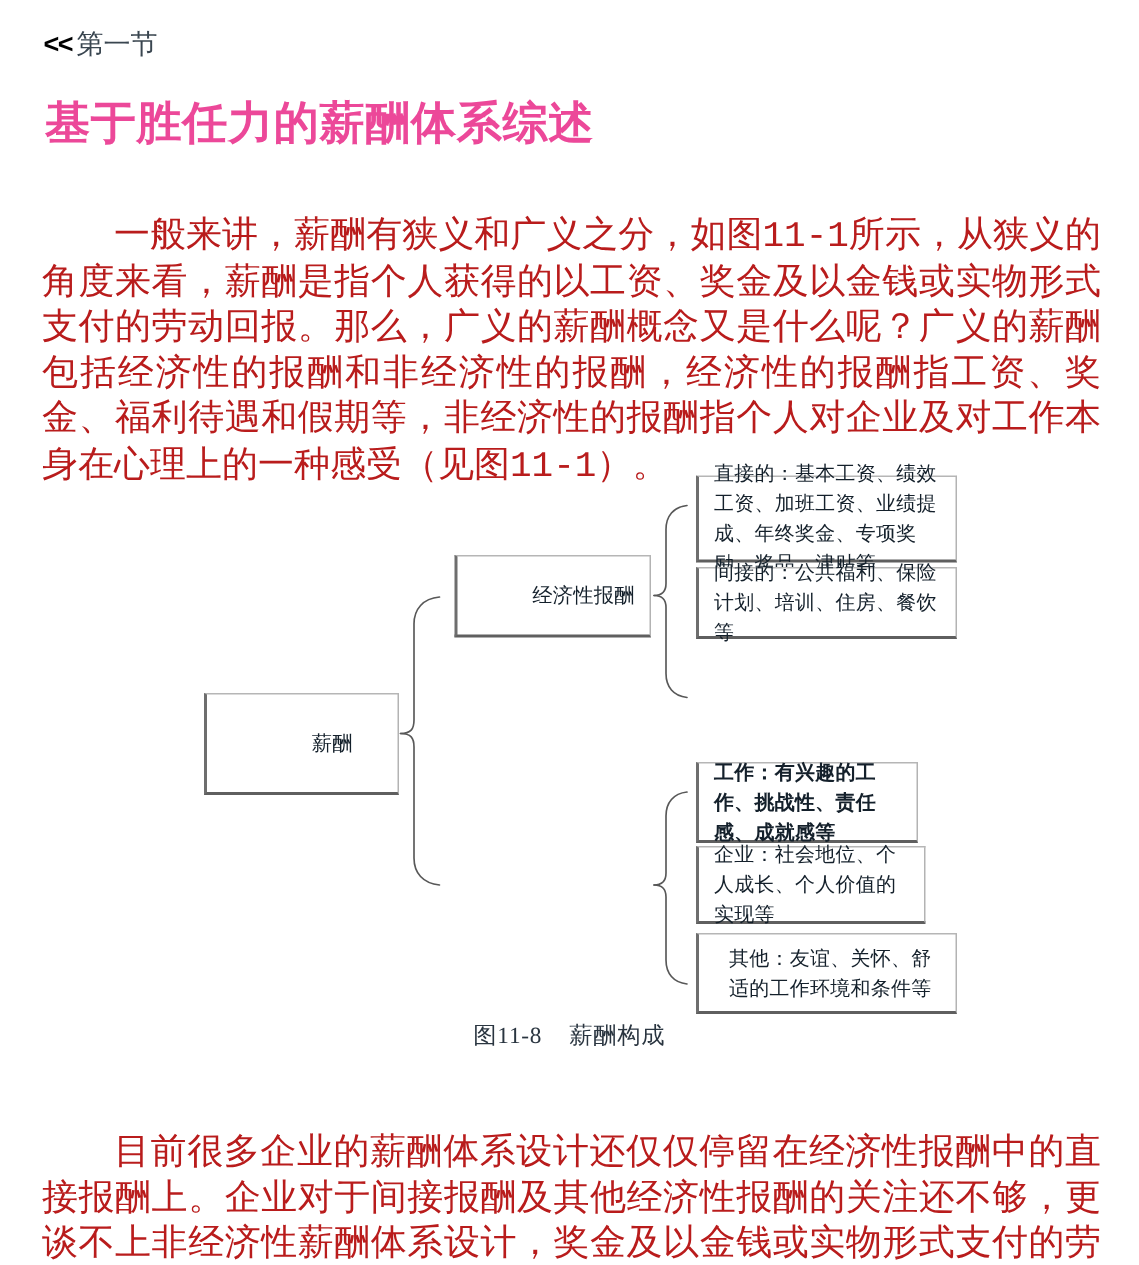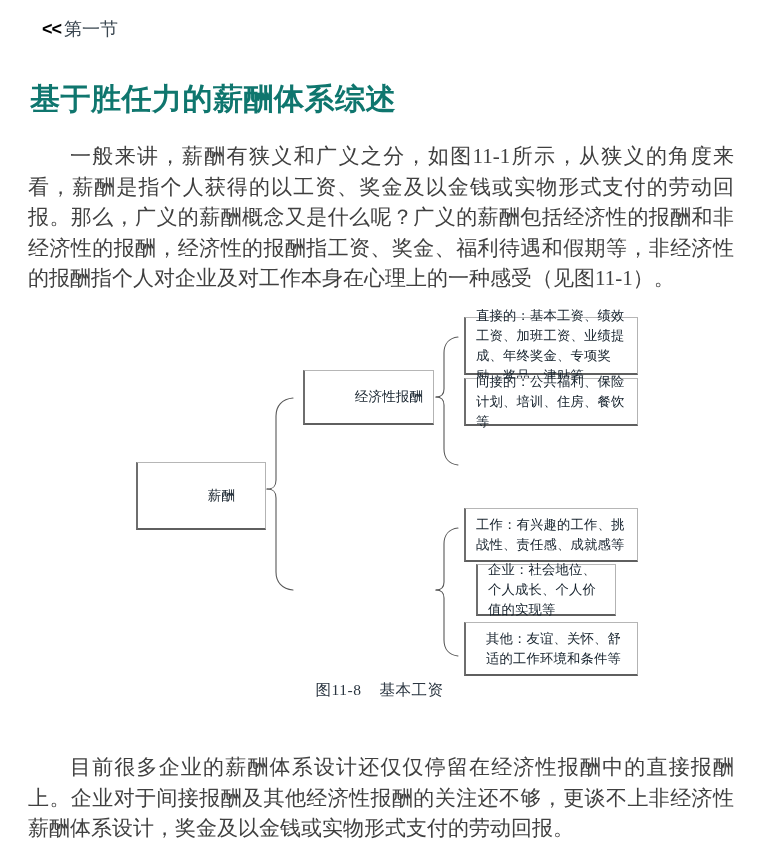--- a/index.html
+++ b/index.html
@@ -18,55 +18,55 @@
   }
 
   
   .section-kicker {
     position: absolute;
     left: 29px;
     top: 18px;
     font-size: 19px;
     line-height: 22px;
     white-space: nowrap;
-    margin-left: 13px;
   }
   .chev {
     font-family: "Liberation Sans", sans-serif;
     font-weight: bold;
     color: #000000;
     font-size: 18px;
     letter-spacing: -1px;
     margin-right: 3px;
   }
   .kicker-text {
     color: #3a4650;
     font-size: 18px;
   }
   .page-title {
     position: absolute;
     left: 30px;
-    top: 60px;
+    top: 44px;
     font-size: 30px;
     line-height: 38px;
     font-weight: bold;
-    color: #0f766e;
+    color: #ec4899;
     white-space: nowrap;
     letter-spacing: 0.5px;
   }
 
   
   .para {
     position: absolute;
-    font-size: 21px;
+    font-size: 24px;
     line-height: 30.5px;
     text-align: justify;
     text-justify: inter-ideograph;
-    color: #404040;
+    color: #b91c1c;
     text-indent: 2em;
+    font-family: Liberation Mono, monospace;
   }
   #para-1 {
     left: 28px;
     top: 120px;
     width: 706px;
   }
   #para-2 {
     left: 28px;
     top: 731px;
     width: 706px;
@@ -165,30 +165,30 @@
 
   <div class="node leaf" style="left:464px; top:17px; width:174px; height:58px;">
     <span class="node-label">直接的：基本工资、绩效工资、加班工资、业绩提成、年终奖金、专项奖励、奖品、津贴等</span>
   </div>
 
   <div class="node leaf" style="left:464px; top:78px; width:174px; height:48px;">
     <span class="node-label">间接的：公共福利、保险计划、培训、住房、餐饮等</span>
   </div>
 
 
-  <div class="node leaf" style="left:464px; top:208px; width:174px; height:54px;">
+  <div class="node leaf" style="left:464px; top:208px; width:148px; height:54px;font-weight:bold;">
     <span class="node-label">工作：有兴趣的工作、挑战性、责任感、成就感等</span>
   </div>
 
-  <div class="node leaf" style="left:464px; top:264px; width:140px; height:52px;margin-left:12px;">
+  <div class="node leaf" style="left:464px; top:264px; width:153px; height:52px;">
     <span class="node-label">企业：社会地位、个人成长、个人价值的实现等</span>
   </div>
 
   <div class="node leaf" style="left:464px; top:322px; width:174px; height:54px;padding-left:20px;">
     <span class="node-label">其他：友谊、关怀、舒适的工作环境和条件等</span>
   </div>
 
   <div class="fig-caption">
-    <span>图11-8</span><span class="cap-gap"></span><span>基本工资</span>
+    <span>图11-8</span><span class="cap-gap"></span><span>薪酬构成</span>
   </div>
 </div>
 
 <p class="para" id="para-2">目前很多企业的薪酬体系设计还仅仅停留在经济性报酬中的直接报酬上。企业对于间接报酬及其他经济性报酬的关注还不够，更谈不上非经济性薪酬体系设计，奖金及以金钱或实物形式支付的劳动回报。</p>
 
 </body></html>

